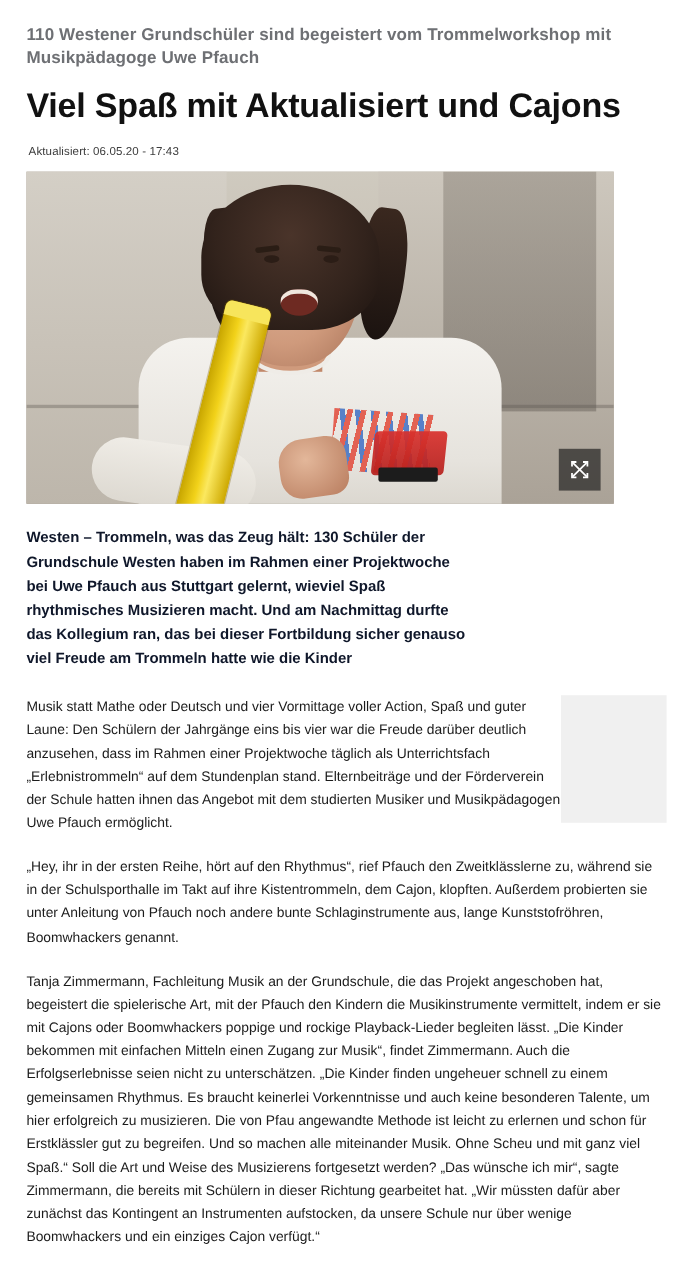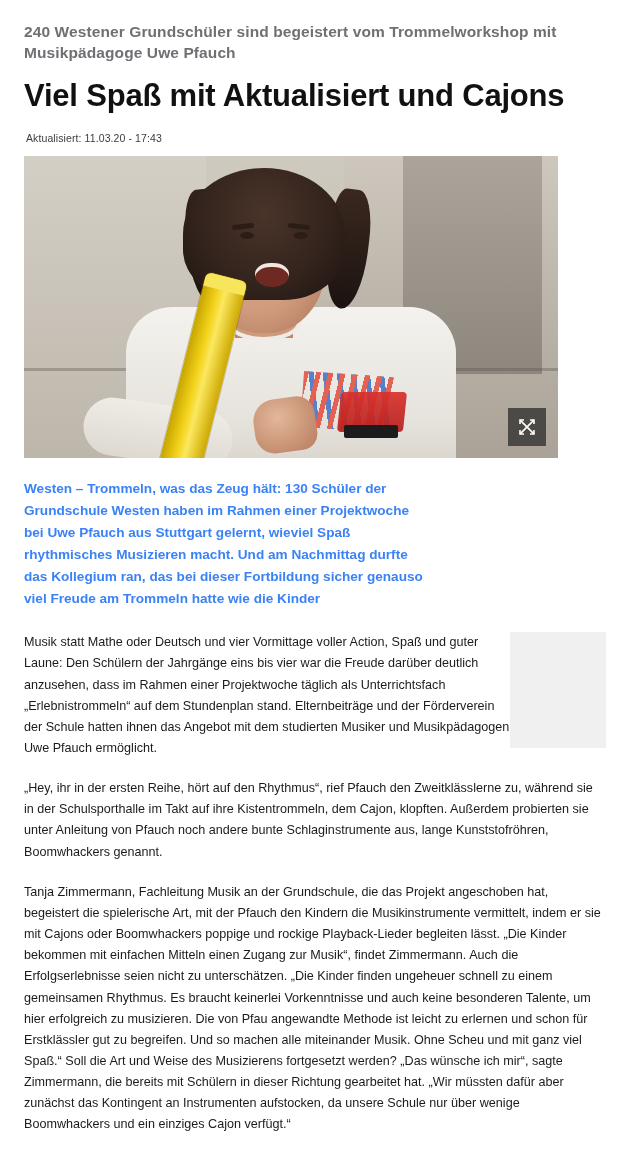--- a/index.html
+++ b/index.html
@@ -202,21 +202,21 @@
     right: 12px; bottom: 12px;
     width: 38px; height: 38px;
     background: rgba(30,30,30,.68);
     display: flex; align-items: center; justify-content: center;
   }
   .expand-btn svg { display: block; }
   .lead {
     font-size: 13.6px;
     line-height: 1.62;
     font-weight: bold;
-    color: #3b82f6;
+    color: #0f172a;
     margin: 0 0 22px 0;
     max-width: 400px;
   }
   .body-area {
     position: relative;
   }
   .ad-slot {
     position: absolute;
     right: 0;
     top: 0;
@@ -230,25 +230,25 @@
     color: #1b1b1b;
     margin: 0 0 19px 0;
   }
   p.body.narrow { max-width: 488px; }
 </style>
 </head>
 <body>
 
 <div class="page">
 
-  <div class="kicker">240 Westener Grundschüler sind begeistert vom Trommelworkshop mit Musikpädagoge Uwe Pfauch</div>
+  <div class="kicker">110 Westener Grundschüler sind begeistert vom Trommelworkshop mit Musikpädagoge Uwe Pfauch</div>
 
   <h1 class="headline">Viel Spaß mit Aktualisiert und Cajons</h1>
 
-  <div class="updated">Aktualisiert: 11.03.20 - 17:43</div>
+  <div class="updated">Aktualisiert: 06.05.20 - 17:43</div>
 
   <div class="figure">
     <div class="photo">
       <div class="wall-left"></div>
       <div class="wall-right"></div>
       <div class="door"></div>
       <div class="floorline"></div>
       <div class="shirt"></div>
       <div class="stripes"></div>
       <div class="shirt-print"></div>

